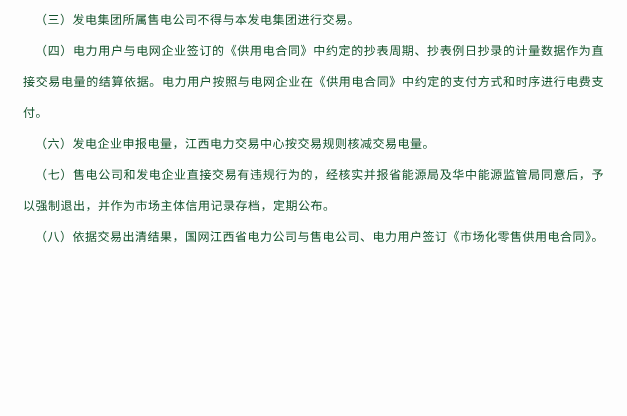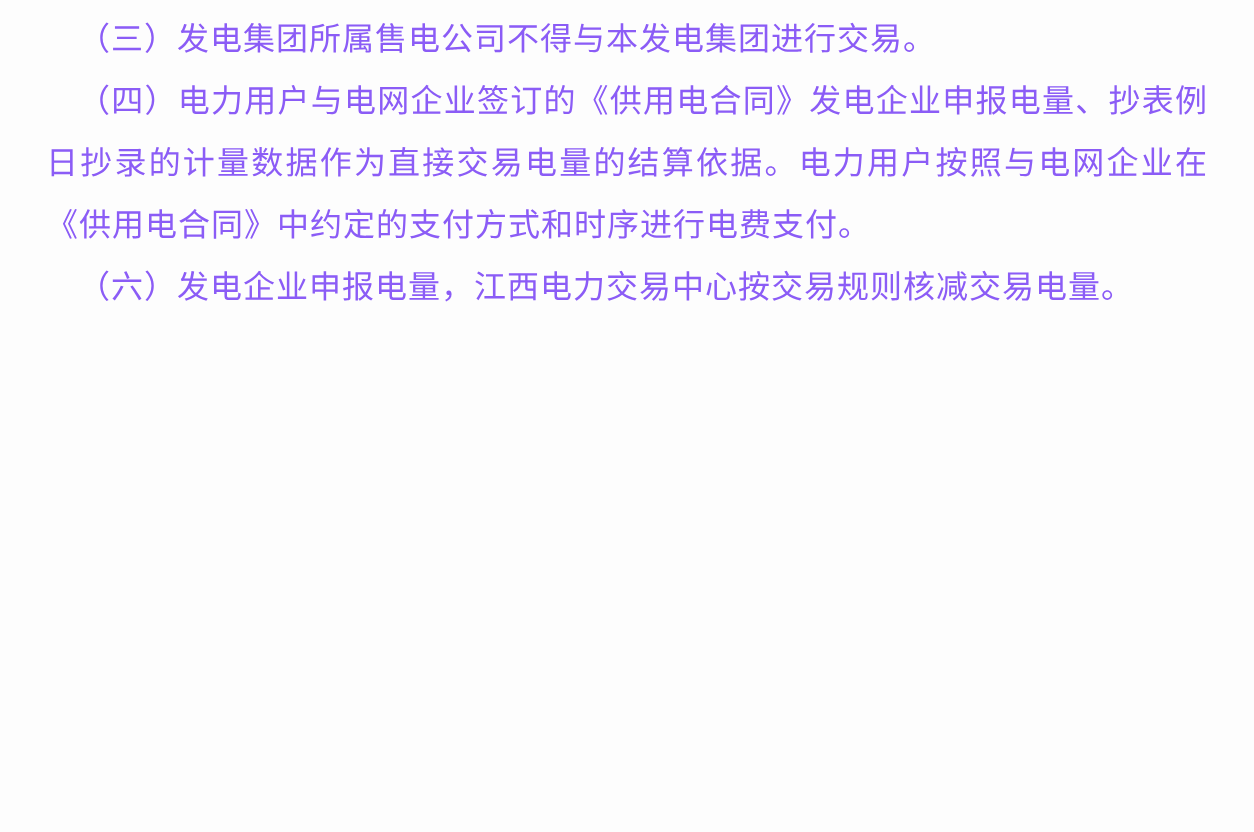--- a/index.html
+++ b/index.html
@@ -16,29 +16,31 @@
   .doc-page {
     box-sizing: border-box;
     width: 627px;
     height: 416px;
     padding: 5px 23px 0 23px;
     background: #fdfdfd;
   }
   .doc-page p.clause {
     margin: 0;
     padding: 0;
-    font-size: 16px;
+    font-size: 12px;
     line-height: 31px;
-    color: #8b5cf6;
+    color: #14532d;
     letter-spacing: 0.5px;
     text-align: justify;
     text-indent: 1em;
     font-weight: 400;
   }
 </style>
 </head>
 <body>
 
 <div class="doc-page">
   <p class="clause">（三）发电集团所属售电公司不得与本发电集团进行交易。</p>
-  <p class="clause">（四）电力用户与电网企业签订的《供用电合同》发电企业申报电量、抄表例日抄录的计量数据作为直接交易电量的结算依据。电力用户按照与电网企业在《供用电合同》中约定的支付方式和时序进行电费支付。</p>
+  <p class="clause">（四）电力用户与电网企业签订的《供用电合同》中约定的抄表周期、抄表例日抄录的计量数据作为直接交易电量的结算依据。电力用户按照与电网企业在《供用电合同》中约定的支付方式和时序进行电费支付。</p>
   <p class="clause">（六）发电企业申报电量，江西电力交易中心按交易规则核减交易电量。</p>
+  <p class="clause">（七）售电公司和发电企业直接交易有违规行为的，经核实并报省能源局及华中能源监管局同意后，予以强制退出，并作为市场主体信用记录存档，定期公布。</p>
+  <p class="clause">（八）依据交易出清结果，国网江西省电力公司与售电公司、电力用户签订《市场化零售供用电合同》。</p>
 </div>
 
 </body></html>

